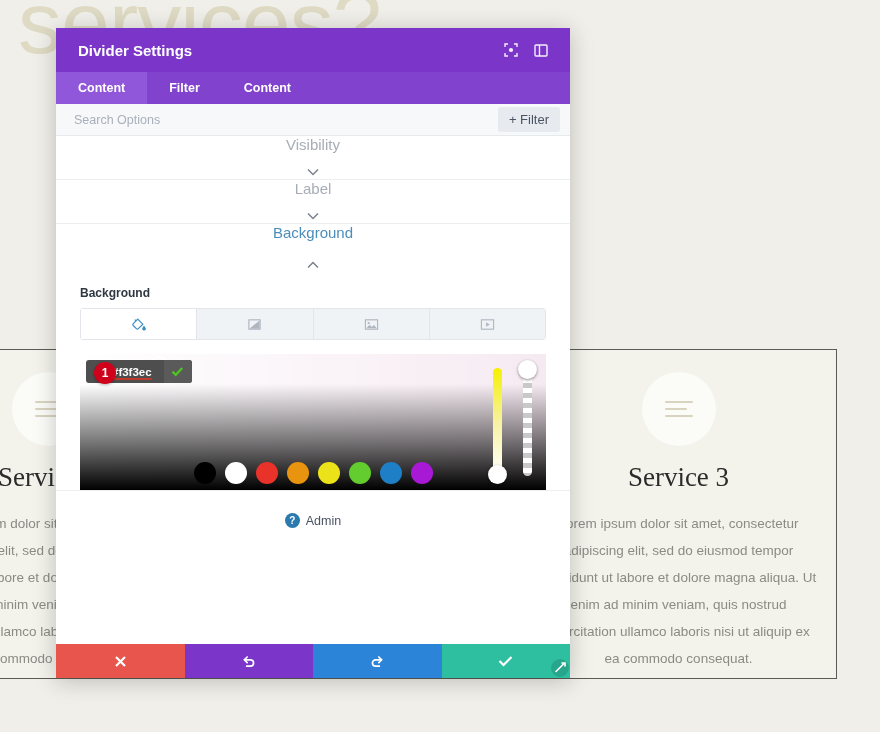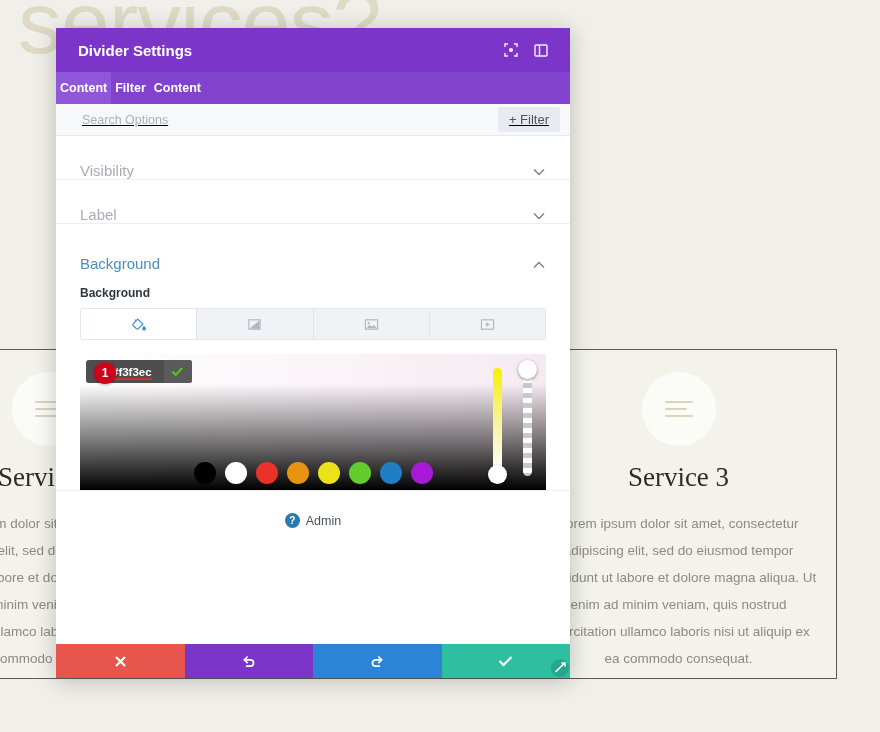--- a/index.html
+++ b/index.html
@@ -145,42 +145,41 @@
   #tab-bar {
     background: #8142ce;
     height: 32px;
     flex: none;
     display: flex;
     align-items: stretch;
   }
   .tab {
     display: flex;
     align-items: center;
-    padding: 0 4px;
+    padding: 0 22px;
     color: #ffffff;
     font-size: 12.5px;
     font-weight: bold;
     cursor: pointer;
     white-space: nowrap;
   }
   .tab.active {
     background: #9157db;
   }
 
   
   #search-row {
     background: #f7f8fa;
     height: 32px;
     flex: none;
     display: flex;
     align-items: center;
-    padding: 0 10px 0 24px;
+    padding: 0 10px 0 16px;
     border-bottom: 1px solid #e6e9ee;
     box-sizing: border-box;
-    text-decoration: underline;
   }
   #search-input {
     flex: 1;
     border: none;
     background: transparent;
     outline: none;
     font-family: "Liberation Sans", sans-serif;
     font-size: 12.5px;
     color: #a9b0bb;
   }
@@ -201,25 +200,26 @@
   #modal-body {
     flex: 1;
     overflow: hidden;
     background: #fff;
     position: relative;
   }
 
   .acc-row {
     height: 44px;
     display: flex;
-    align-items: flex-end;
+    align-items: center;
     padding: 0 24px;
     border-bottom: 1px solid #eceef1;
     cursor: pointer;
     box-sizing: border-box;
+    flex-direction: column;
   }
   .acc-label {
     flex: 1;
     font-size: 15px;
     color: #a7adb6;
     font-weight: 400;
   }
   .acc-row.open .acc-label { color: #4c8ebb; }
   .chev {
     width: 14px;

